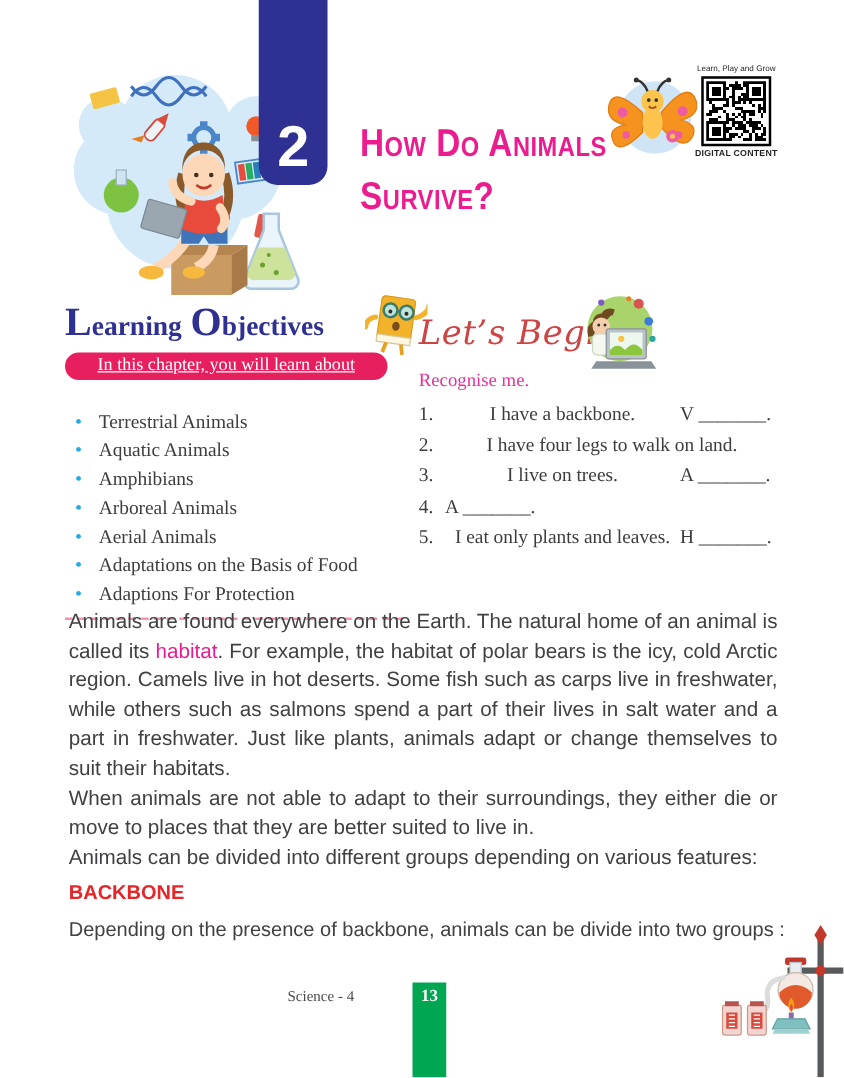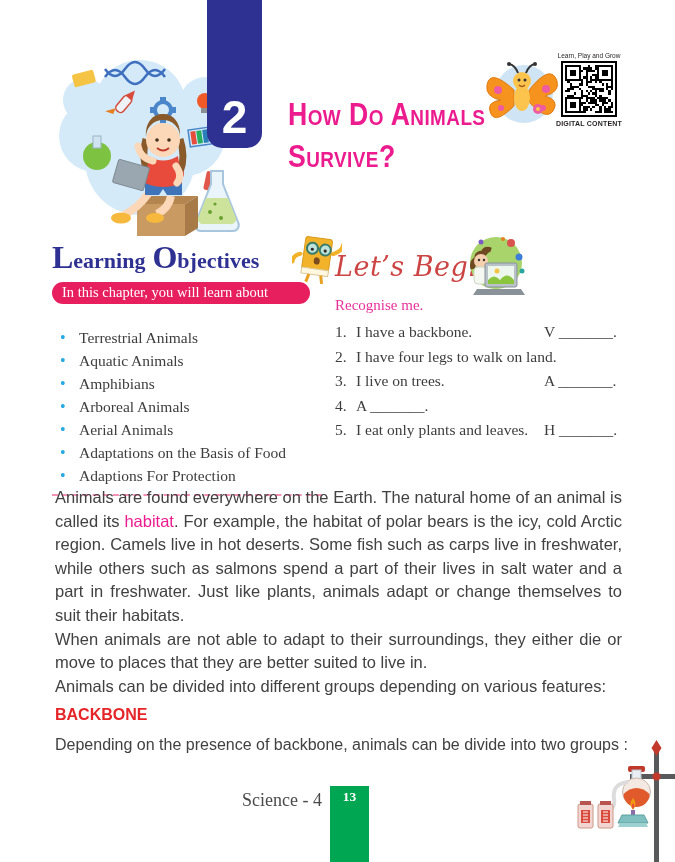--- a/index.html
+++ b/index.html
@@ -39,21 +39,21 @@
   .left-col{ position:absolute; left:52px; top:240px; width:272px; }
   .lo-heading{ position:relative; height:40px; }
   .lo-word{
     display:inline-block; font-family:Liberation Serif, serif;
     font-weight:bold; color:#2e3192; font-size:22px; line-height:34px; margin-right:7px;
   }
   .lo-word::first-letter{ font-size:32px; }
   .book-mascot{ position:absolute; right:-18px; top:-8px; }
   .lo-banner{
     margin-top:2px; background:#e81f5f; color:#fff; font-family:"Liberation Serif", serif;
-    font-size:14.5px; border-radius:12px; padding:2px 10px 3px 10px; width:258px;
+    font-size:14.5px; border-radius:12px; padding:2px 10px 3px 26px; width:258px;text-decoration:underline;
   }
   .lo-list{ list-style:none; margin-top:22px; }
   .lo-list li{
     font-family:"Liberation Serif", serif; font-size:15.5px; color:#3d3d3d;
     line-height:23px; padding-left:27px; position:relative;
   }
   .lo-list li::before{
     content:"•"; color:#29a9e1; position:absolute; left:8px; font-size:16px;
   }
   .lo-dashes{ border-bottom:2px dashed #f591b2; margin-top:7px; width:270px; }
@@ -65,39 +65,39 @@
     font-family:"DejaVu Serif", serif; font-size:27px; color:#cc4444;
     letter-spacing:0.5px; line-height:48px; font-style:italic;
   }
   .kid-laptop{ position:absolute; left:124px; top:-8px; }
   .lb-subtitle{
     font-family:"Liberation Serif", serif; font-size:15px; color:#e8309a; margin:2px 0 6px 0;
   }
   .q-row{ display:flex; font-family:"Liberation Serif", serif; font-size:15.5px;
     color:#3d3d3d; line-height:24.5px; }
   .q-num{ width:21px; flex:none; }
-  .q-text{ flex:1; }
+  .q-text{ flex:1;text-align:center; }
   .q-ans{ width:79px; flex:none; }
   .q-ans-line{ display:flex; }
   .q-ans-line .spacer{ flex:1; }
 
   
   .body-text{ position:absolute; left:55px; top:486px; width:567px;
     font-size:16.5px; color:#414042; line-height:23.6px; text-align:justify; }
   .body-text .pink{ color:#ec1c8f; }
   .backbone-heading{ color:#e52528; font-weight:bold; font-size:16px; margin-top:5px; text-align:left;}
   .p4{ margin-top:6px; white-space:nowrap; text-align:left; font-size:16px; }
 
   
   .footer-label{
-    position:absolute; left:230px; top:790px; width:92px; text-align:right;
-    font-family:"Liberation Serif", serif; font-size:18px; color:#4a4a4a;
+    position:absolute; left:230px; top:790px; width:92px; text-align:left;
+    font-family:"Liberation Serif", serif; font-size:12px; color:#4a4a4a;
   }
   .page-bar{
-    position:absolute; left:330px; top:786px; width:39px; height:76px; background:#00a651;
+    position:absolute; left:330px; top:786px; width:27px; height:76px; background:#00a651;
     text-align:center;
   }
   .page-bar .pg{
     color:#fff; font-family:"Liberation Serif", serif; font-weight:bold; font-size:13.5px;
     display:block; padding-top:3px;
   }
   .lab-stand{ position:absolute; left:570px; top:730px; }
 </style>
 </head>
 <body>

